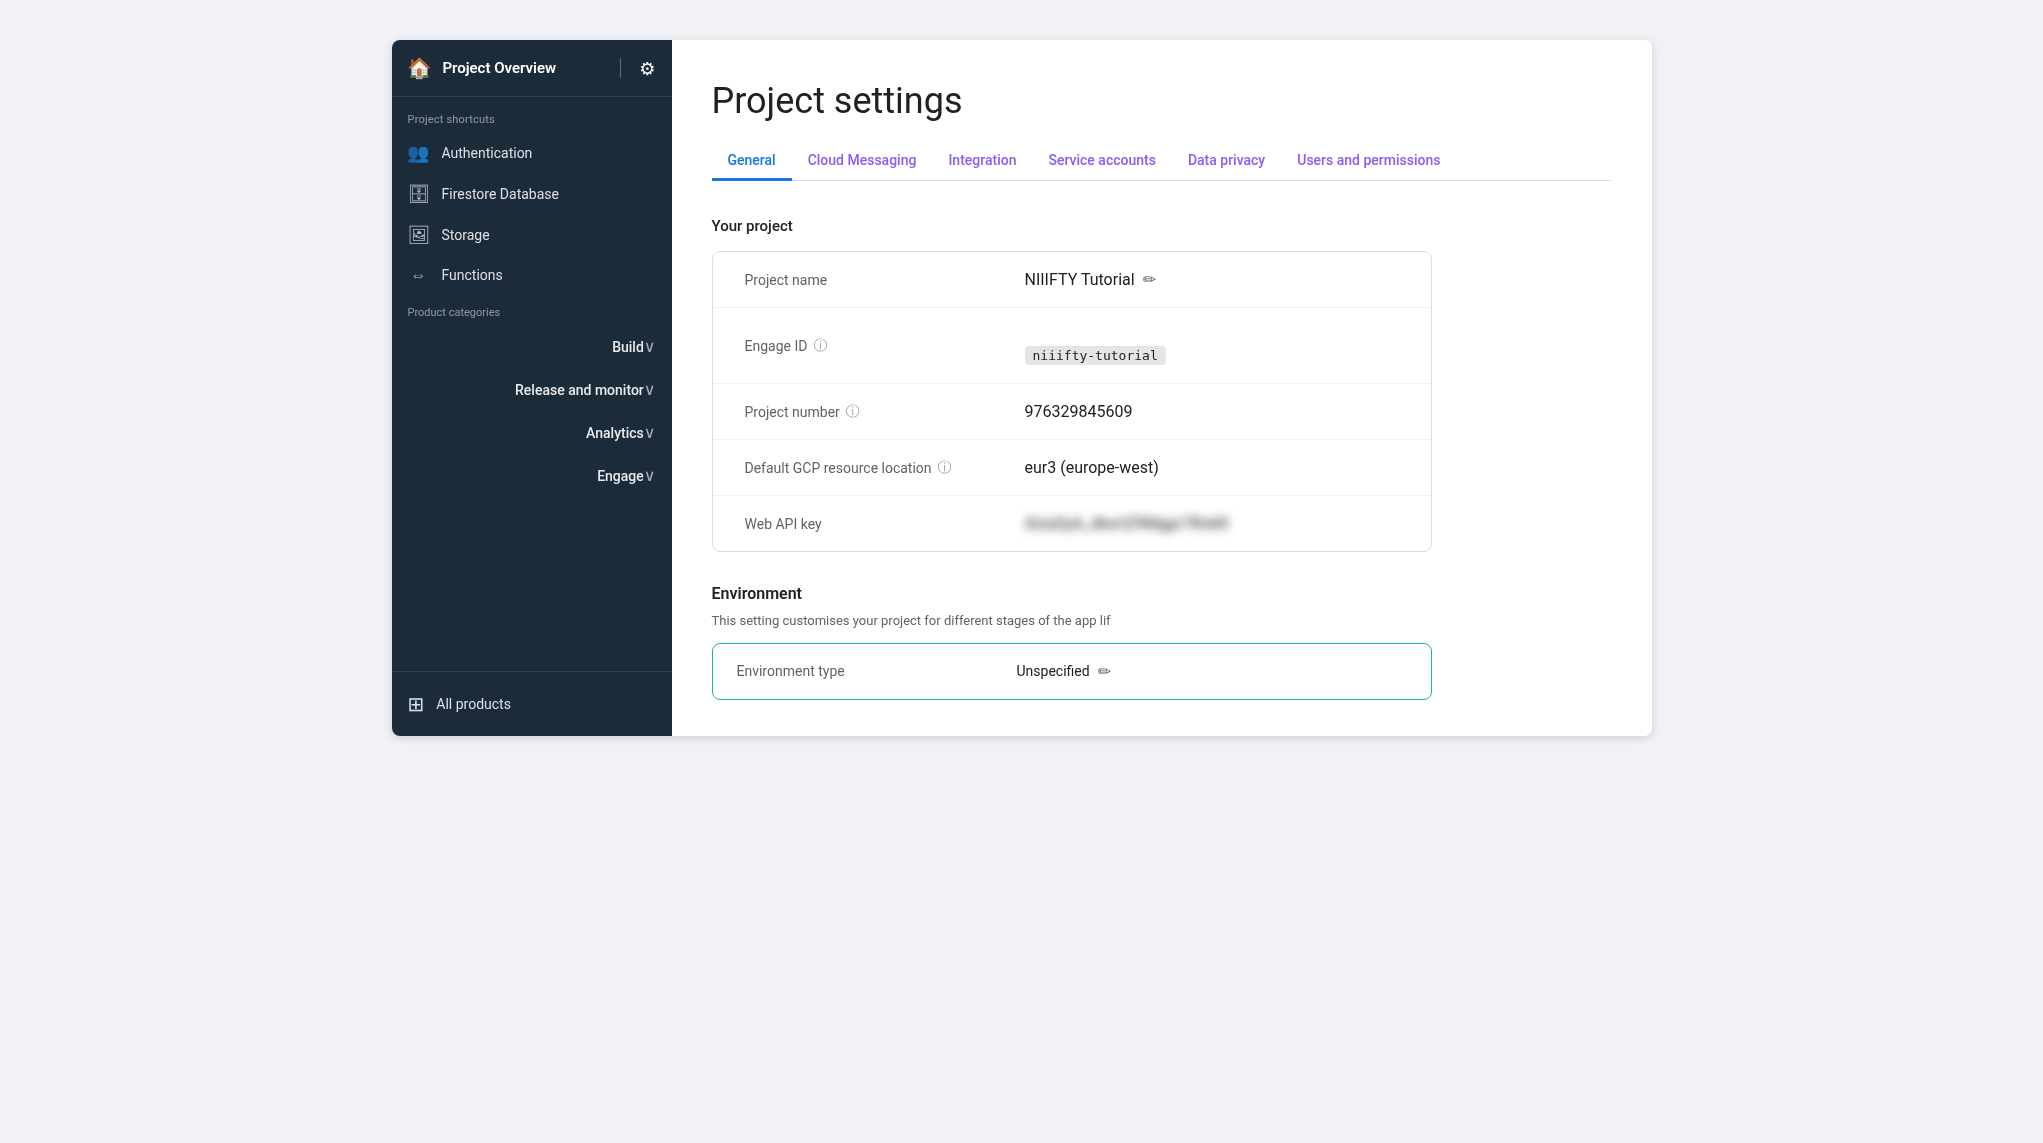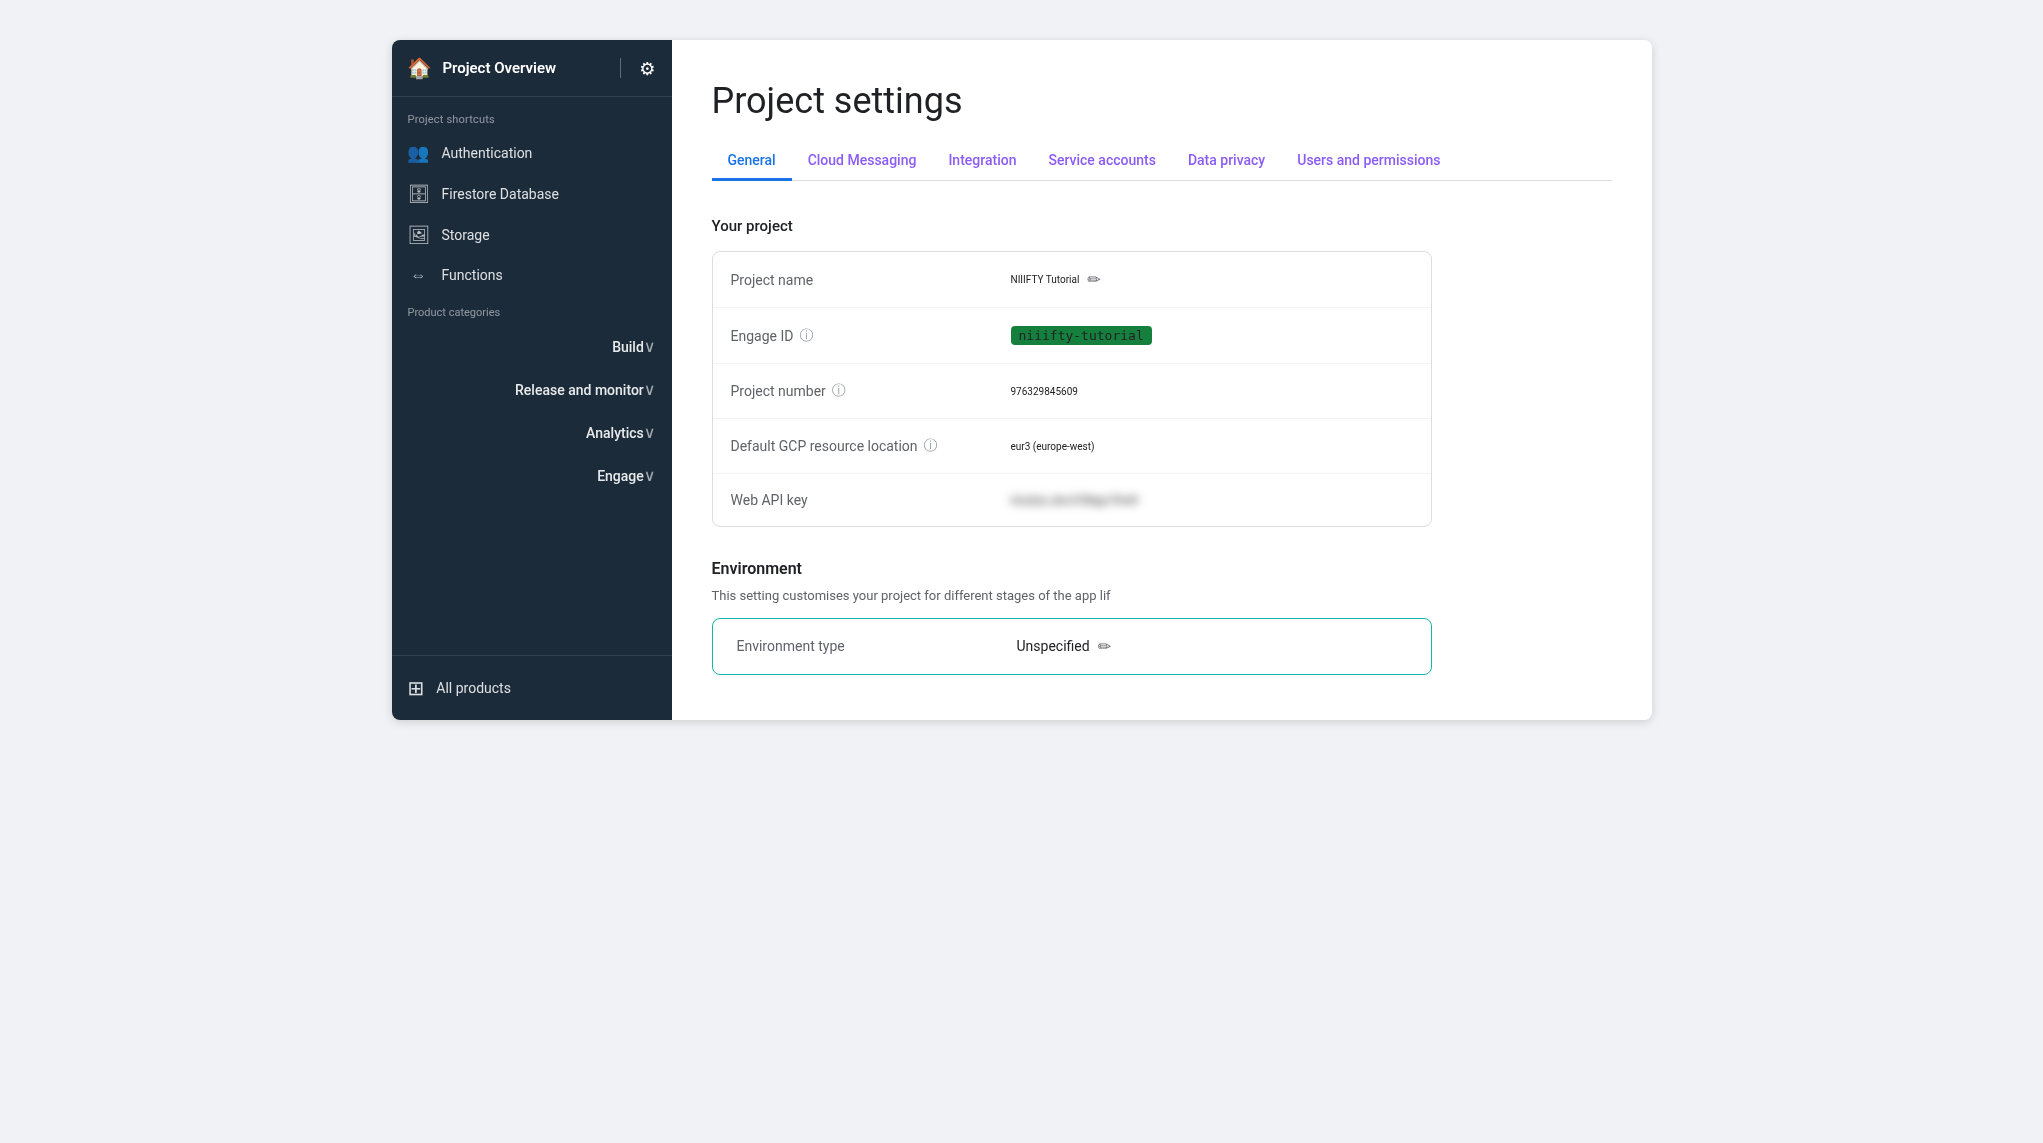--- a/index.html
+++ b/index.html
@@ -180,47 +180,48 @@
     .card {
       border: 1px solid #dadce0;
       border-radius: 8px;
       padding: 0;
       max-width: 720px;
     }
 
     .card-row {
       display: flex;
       align-items: center;
-      padding: 18px 18px;
+      padding: 18px 32px;
       border-bottom: 1px solid #f1f3f4;
     }
     .card-row:last-child {
       border-bottom: none;
     }
     .card-row-label {
       font-size: 14px;
       color: #5f6368;
       min-width: 280px;
       display: flex;
       align-items: center;
       gap: 6px;
     }
     .card-row-value {
-      font-size: 10px;
+      font-size: 16px;
       color: #202124;
       display: flex;
       align-items: center;
       gap: 8px;
     }
     .card-row-value.highlighted {
-      background: #15803d;
+      background: #e5e5e5;
       padding: 2px 8px;
       border-radius: 4px;
       font-family: monospace;
       font-size: 13px;
+      margin-top: 20px;
     }
     .card-row-value.blurred {
       filter: blur(5px);
       user-select: none;
     }
     .edit-icon {
       font-size: 16px;
       color: #5f6368;
       cursor: pointer;
     }

